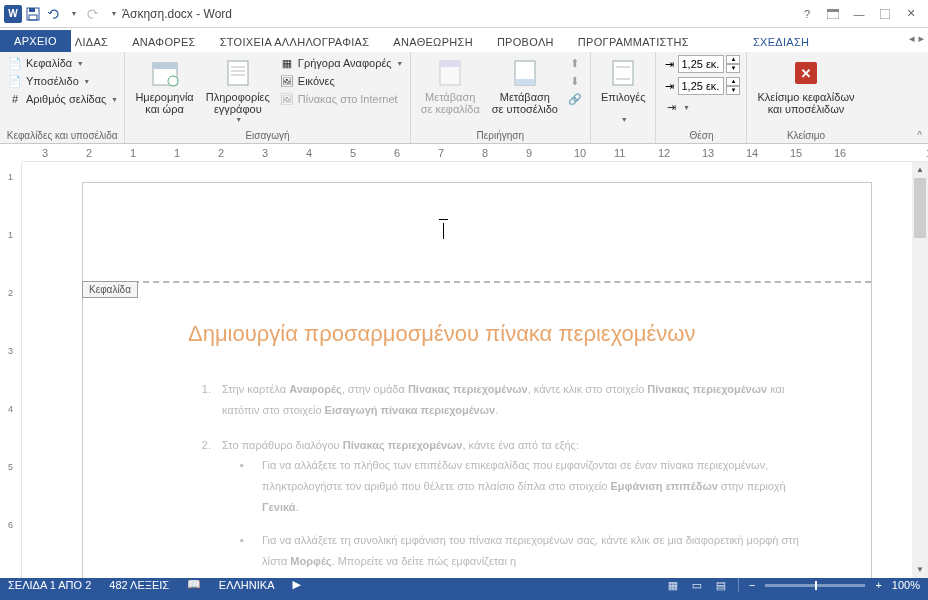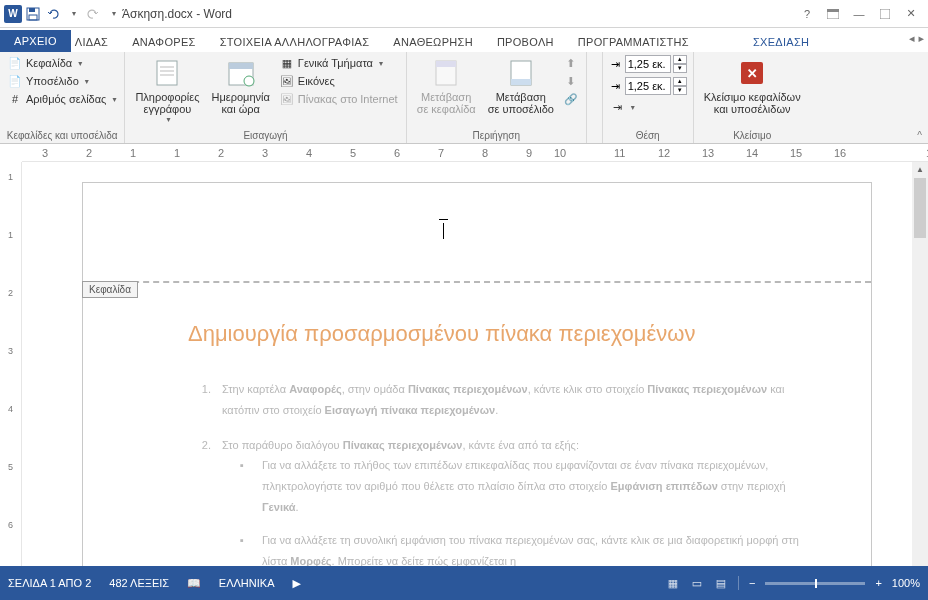--- a/index.html
+++ b/index.html
@@ -63,21 +63,21 @@
 .doc-body ul > li { position:relative; padding-left:14px; margin-bottom:12px; }
 .doc-body ul > li::before { content:"▪"; position:absolute; left:-8px; color:#b8b8b8; }
 .doc-body b { font-weight:bold; }
 
 
 .vscroll { position:absolute; right:0; top:162px; bottom:22px; width:16px; background:#f0f0f0; }
 .vscroll .arrow { height:16px; background:#f0f0f0; text-align:center; font-size:8px; color:#666; line-height:16px; }
 .vscroll .thumb { position:absolute; top:16px; left:2px; right:2px; height:60px; background:#cdcdcd; }
 
 
-.statusbar { position:absolute; left:0; right:0; bottom:0; height:34px; background:#2b579a; color:#fff; display:flex; align-items:center; font-size:11px; padding:0 8px; justify-content:space-between; }
+.statusbar { position:absolute; left:0; right:0; bottom:0; height:22px; background:#2b579a; color:#fff; display:flex; align-items:flex-start; font-size:11px; padding:0 8px; justify-content:space-between; }
 .statusbar .left { display:flex; gap:18px; align-items:center; }
 .statusbar .right { display:flex; gap:10px; align-items:center; }
 .zoom-slider { width:100px; height:3px; background:rgba(255,255,255,0.4); position:relative; }
 .zoom-slider .tk { position:absolute; top:-3px; left:50%; width:2px; height:9px; background:#fff; }
 .view-icon { width:14px; height:12px; opacity:0.8; display:flex; align-items:center; justify-content:center; }
 .vsep { width:1px; height:14px; background:rgba(255,255,255,0.3); }
 </style>
 </head>
 <body>
 
@@ -159,47 +159,47 @@
             <span class="s-icon">#</span>
             <span>Αριθμός σελίδας</span>
           </div>
     </div>
       </div>
     <div class="rgroup-label">Κεφαλίδες και υποσέλιδα</div>
   </div>
 
   <div class="rgroup">
     <div class="rbody">
+      <div class="ritem-big">
+        <div class="big-icon">
+            <svg width="28" height="28">
+              <rect x="2" y="4" width="24" height="22" fill="#fff" stroke="#9aa"></rect>
+              <rect x="2" y="4" width="24" height="6" fill="#bcd"></rect>
+              <circle cx="22" cy="22" r="5" fill="#fff" stroke="#5a7"></circle>
+            </svg>
+          </div>
+        <span>Ημερομηνία</span>
+          <span>και ώρα</span>
+      </div>
       <div class="ritem-big drop">
         <div class="big-icon">
             <svg width="24" height="28">
               <rect x="2" y="2" width="20" height="24" fill="#fff" stroke="#9aa"></rect>
               <line x1="5" y1="8" x2="19" y2="8" stroke="#bbb"></line>
               <line x1="5" y1="12" x2="19" y2="12" stroke="#bbb"></line>
               <line x1="5" y1="16" x2="19" y2="16" stroke="#bbb"></line>
             </svg>
           </div>
         <span>Πληροφορίες</span>
           <span>εγγράφου</span>
       </div>
-      <div class="ritem-big">
-        <div class="big-icon">
-            <svg width="28" height="28">
-              <rect x="2" y="4" width="24" height="22" fill="#fff" stroke="#9aa"></rect>
-              <rect x="2" y="4" width="24" height="6" fill="#bcd"></rect>
-              <circle cx="22" cy="22" r="5" fill="#fff" stroke="#5a7"></circle>
-            </svg>
-          </div>
-        <span>Ημερομηνία</span>
-          <span>και ώρα</span>
-      </div>
       <div class="rstack">
         <div class="ritem-s drop">
             <span class="s-icon">▦</span>
-            <span>Γενικά Τμήματα</span>
+            <span>Γρήγορα Αναφορές</span>
           </div>
         <div class="ritem-s">
             <span class="s-icon">🖼</span>
             <span>Εικόνες</span>
           </div>
         <div class="ritem-s disabled">
             <span class="s-icon">🖼</span>
             <span>Πίνακας στο Internet</span>
           </div>
       </div>
@@ -238,20 +238,33 @@
           </div>
         <div class="ritem-s disabled">
             <span class="s-icon">🔗</span>
           </div>
       </div>
     </div>
     <div class="rgroup-label">Περιήγηση</div>
   </div>
 
   <div class="rgroup" style="border-right:1px solid #d8d8d8;">
+    <div class="rbody">
+      <div class="ritem-big drop">
+        <div class="big-icon">
+            <svg width="24" height="28">
+              <rect x="2" y="2" width="20" height="24" fill="#fff" stroke="#9aa"></rect>
+              <line x1="5" y1="8" x2="19" y2="8" stroke="#bbb"></line>
+              <line x1="5" y1="20" x2="19" y2="20" stroke="#bbb"></line>
+            </svg>
+          </div>
+        <span>Επιλογές</span>
+          <span>&nbsp;</span>
+      </div>
+    </div>
     <div class="rgroup-label">&nbsp;</div>
   </div>
 
   <div class="rgroup">
     <div class="rbody">
         <div class="rstack" style="gap:4px;">
       <div class="spinbox">
         <span class="s-icon">⇥</span>
         <input value="1,25 εκ." style="">
         <div class="spinbtns">
@@ -298,21 +311,21 @@
       <span style="left: 108px;">1</span>
       <span style="left: 152px;">1</span>
       <span style="left: 196px;">2</span>
       <span style="left: 240px;">3</span>
       <span style="left: 284px;">4</span>
       <span style="left: 328px;">5</span>
       <span style="left: 372px;">6</span>
       <span style="left: 416px;">7</span>
       <span style="left: 460px;">8</span>
       <span style="left: 504px;">9</span>
-      <span style="left: 532px;">10</span>
+      <span style="left: 552px;">10</span>
       <span style="left: 592px;">11</span>
       <span style="left: 636px;">12</span>
       <span style="left: 680px;">13</span>
       <span style="left: 724px;">14</span>
       <span style="left: 768px;">15</span>
       <span style="left: 812px;">16</span>
       <span style="left: 904px;">17</span>
     </div>
 </div>
 <div class="vruler" id="vruler">

